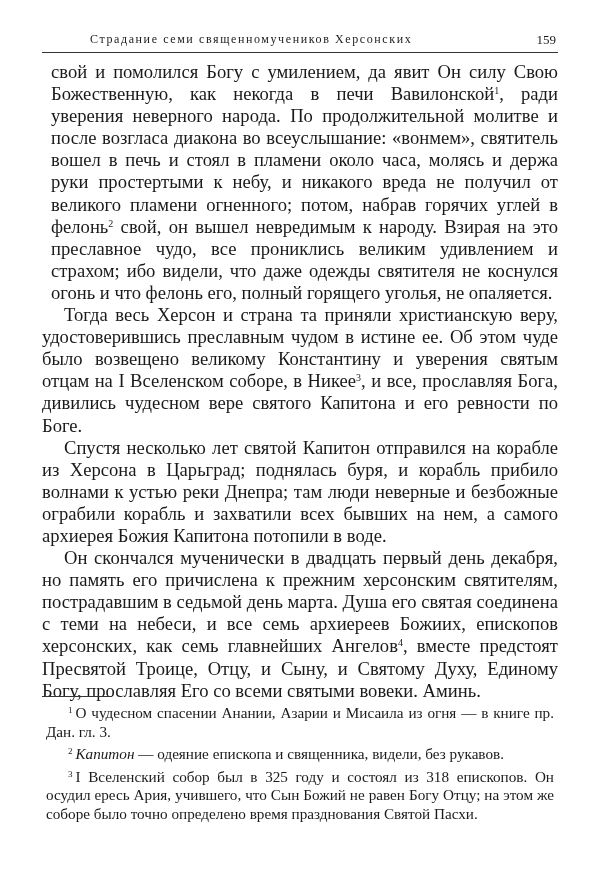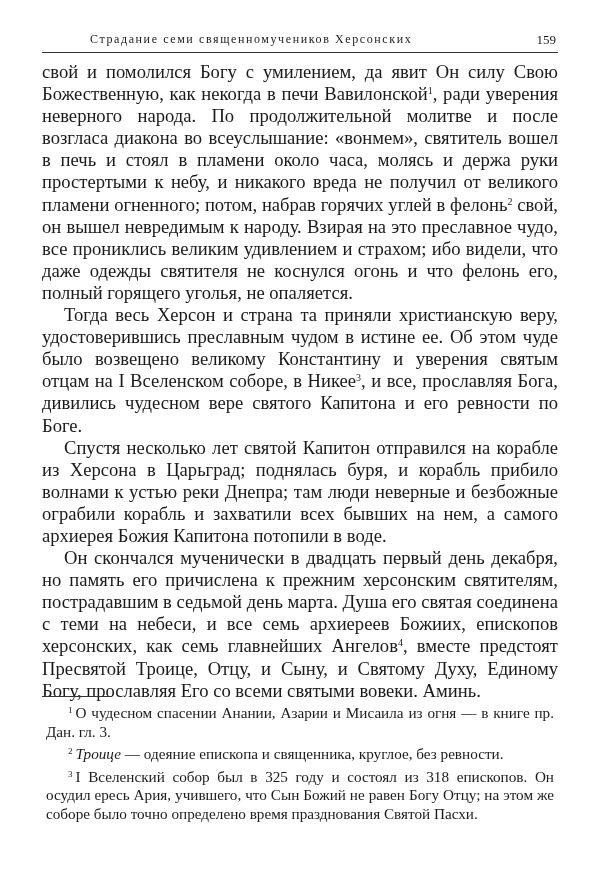--- a/index.html
+++ b/index.html
@@ -4,21 +4,21 @@
 <style>
   html, body { margin: 0; padding: 0; background: #ffffff; }
   body { width: 600px; height: 875px; position: relative; overflow: hidden; color: #1a1a1a; font-family: "Liberation Serif", serif; }
   .page { position: absolute; left: 42px; top: 0; width: 516px; }
   .running-head { position: absolute; top: 30px; left: 0; width: 516px; height: 22px; border-bottom: 1.5px solid #333; }
   .rh-title { position: absolute; left: 48px; top: 2px; font-size: 12px; letter-spacing: 1.6px; }
   .rh-num { position: absolute; right: 2px; top: 2px; font-size: 13px; }
   .body-text { position: absolute; top: 61px; left: 0; width: 516px; font-size: 18.6px; line-height: 22.1px; text-align: justify; }
   .body-text p { margin: 0; text-indent: 0; }
   .body-text p.ind { text-indent: 22px; }
-  .body-text p.first { text-indent: 0; }
+  .body-text p.first { text-indent: 0; margin-left: 9px; }
   sup { font-size: 10px; line-height: 0; vertical-align: 6px; }
   .fn-rule { position: absolute; top: 696px; left: 0; width: 70px; border-top: 1px solid #333; }
   .footnotes { position: absolute; top: 700px; left: 0; width: 516px; font-size: 15.2px; line-height: 18.6px; text-align: justify; }
   .footnotes p { margin: 4px; text-indent: 22px; }
   .footnotes sup { font-size: 9px; vertical-align: 5px; margin-right: 3px; }
   .it { font-style: italic; }
 </style>
 </head>
 <body>
 
@@ -32,16 +32,16 @@
     <p class="first"><span>свой и помолился Богу с умилением, да явит Он силу Свою Божественную, как некогда в печи Вавилонской</span><sup>1</sup><span>, ради уверения неверного народа. По продолжительной молитве и после возгласа диакона во всеуслышание: «вонмем», святитель вошел в печь и стоял в пламени около часа, молясь и держа руки простертыми к небу, и никакого вреда не получил от великого пламени огненного; потом, набрав горячих углей в фелонь</span><sup>2</sup><span> свой, он вышел невредимым к народу. Взирая на это преславное чудо, все прониклись великим удивлением и страхом; ибо видели, что даже одежды святителя не коснулся огонь и что фелонь его, полный горящего уголья, не опаляется.</span></p>
     <p class="ind"><span>Тогда весь Херсон и страна та приняли христианскую веру, удостоверившись преславным чудом в истине ее. Об этом чуде было возвещено великому Константину и уверения святым отцам на I Вселенском соборе, в Никее</span><sup>3</sup><span>, и все, прославляя Бога, дивились чудесном вере святого Капитона и его ревности по Боге.</span></p>
     <p class="ind">Спустя несколько лет святой Капитон отправился на корабле из Херсона в Царьград; поднялась буря, и корабль прибило волнами к устью реки Днепра; там люди неверные и безбожные ограбили корабль и захватили всех бывших на нем, а самого архиерея Божия Капитона потопили в воде.</p>
     <p class="ind"><span>Он скончался мученически в двадцать первый день декабря, но память его причислена к прежним херсонским святителям, пострадавшим в седьмой день марта. Душа его святая соединена с теми на небеси, и все семь архиереев Божиих, епископов херсонских, как семь главнейших Ангелов</span><sup>4</sup><span>, вместе предстоят Пресвятой Троице, Отцу, и Сыну, и Святому Духу, Единому Богу, прославляя Его со всеми святыми вовеки. Аминь.</span></p>
   </div>
 
   <div class="fn-rule"></div>
 
   <div class="footnotes">
     <p><sup>1</sup><span>О чудесном спасении Анании, Азарии и Мисаила из огня — в книге пр. Дан. гл. 3.</span></p>
-    <p><sup>2</sup><span class="it">Троице</span><span> — одеяние епископа и священника, круглое, без ревности.</span></p>
+    <p><sup>2</sup><span class="it">Капитон</span><span> — одеяние епископа и священника, видели, без рукавов.</span></p>
     <p><sup>3</sup><span>I Вселенский собор был в 325 году и состоял из 318 епископов. Он осудил ересь Ария, учившего, что Сын Божий не равен Богу Отцу; на этом же соборе было точно определено время празднования Святой Пасхи.</span></p>
   </div>
 </div>
 
 </body></html>

